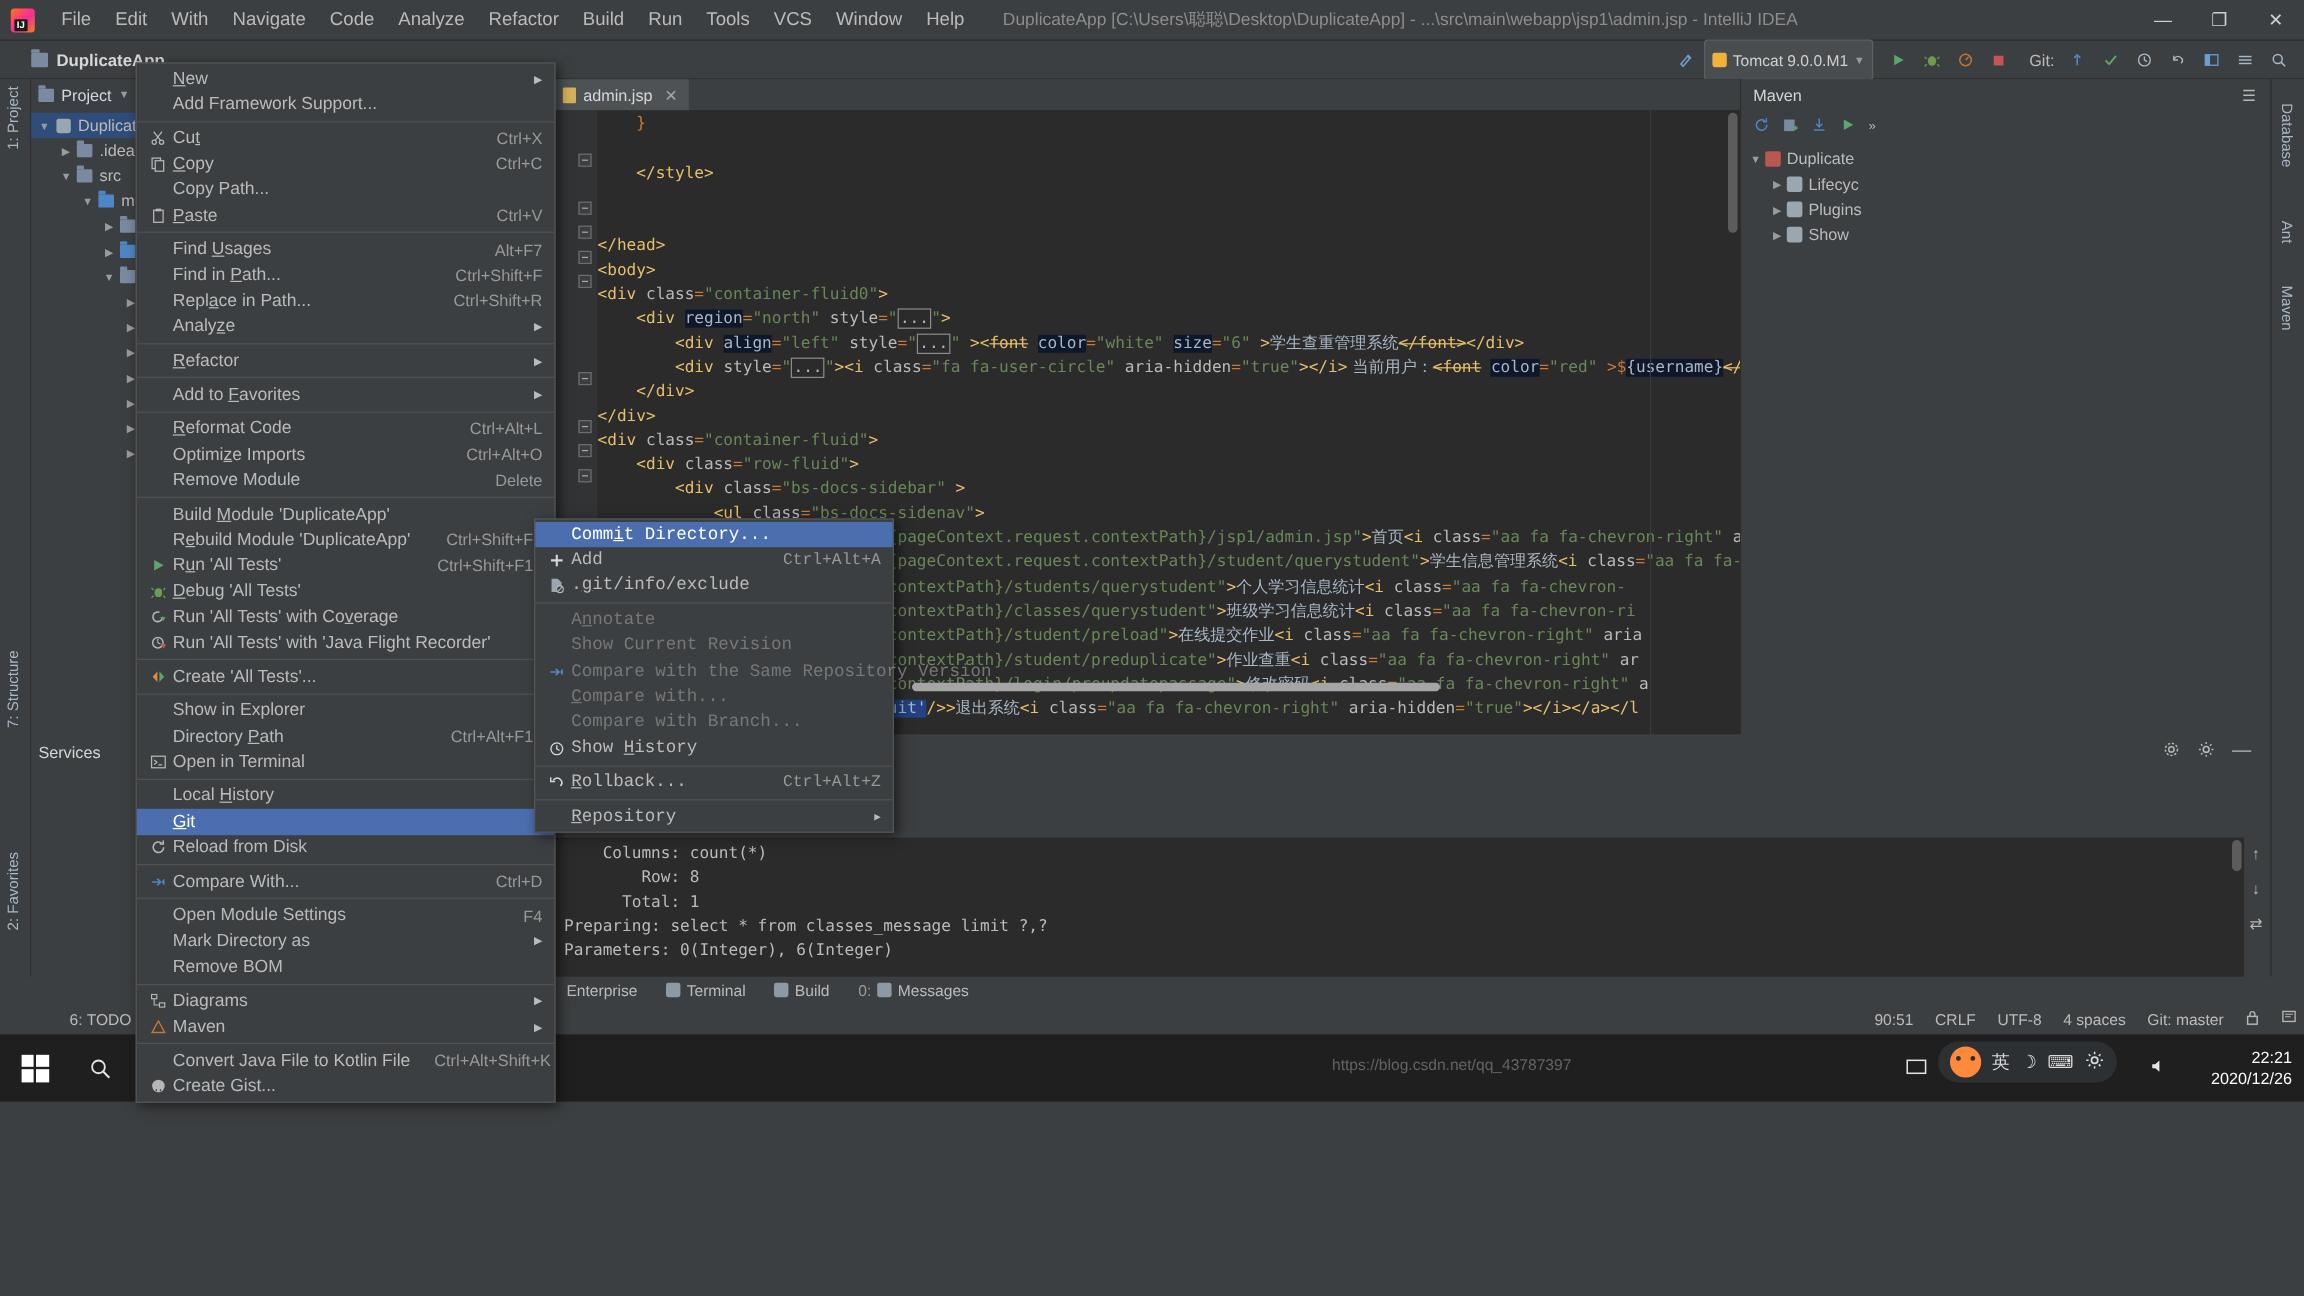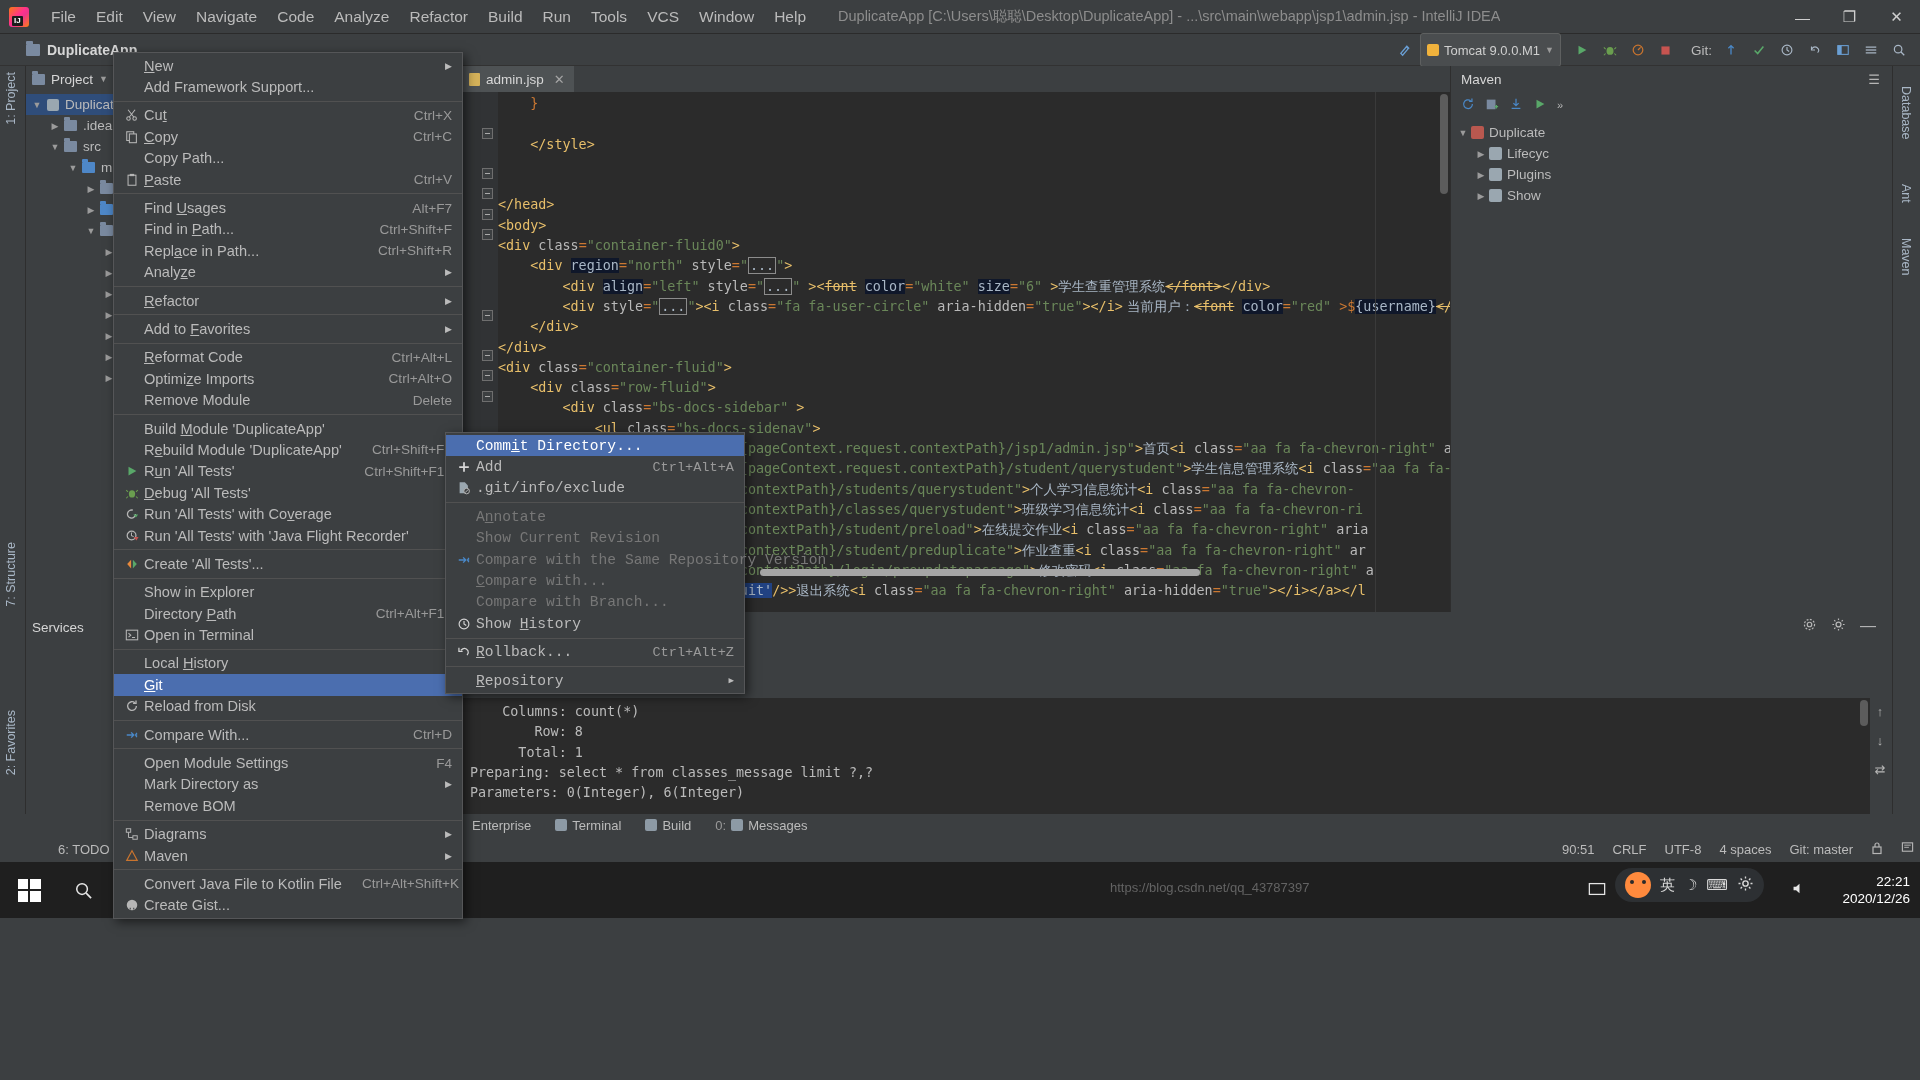--- a/index.html
+++ b/index.html
@@ -264,21 +264,21 @@
 </head>
 <body>
 
 <div id="root">
 
   <div class="titlebar">
     <div class="ij-logo"></div>
     <div class="menubar">
         <div class="mi">File</div>
         <div class="mi">Edit</div>
-        <div class="mi">View</div>
+        <div class="mi">With</div>
         <div class="mi">Navigate</div>
         <div class="mi">Code</div>
         <div class="mi">Analyze</div>
         <div class="mi">Refactor</div>
         <div class="mi">Build</div>
         <div class="mi">Run</div>
         <div class="mi">Tools</div>
         <div class="mi">VCS</div>
         <div class="mi">Window</div>
         <div class="mi">Help</div>

